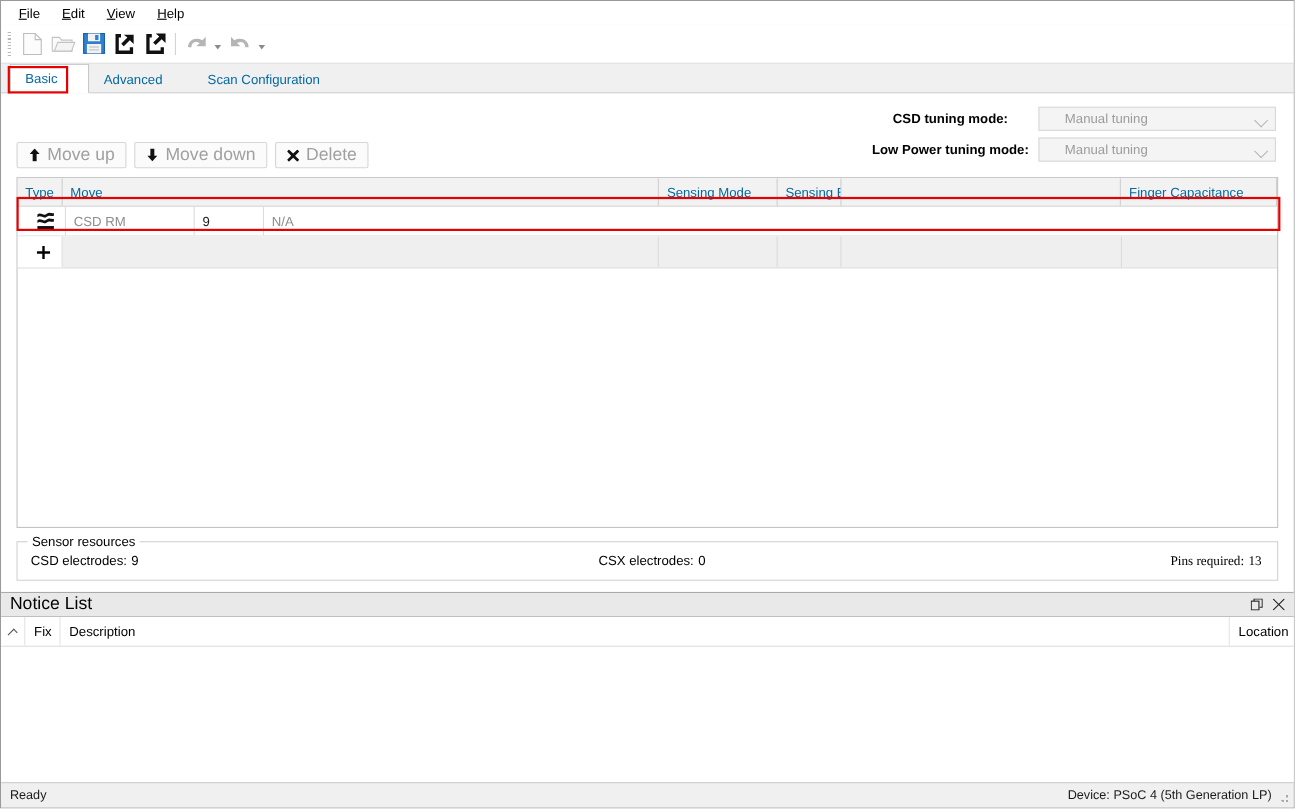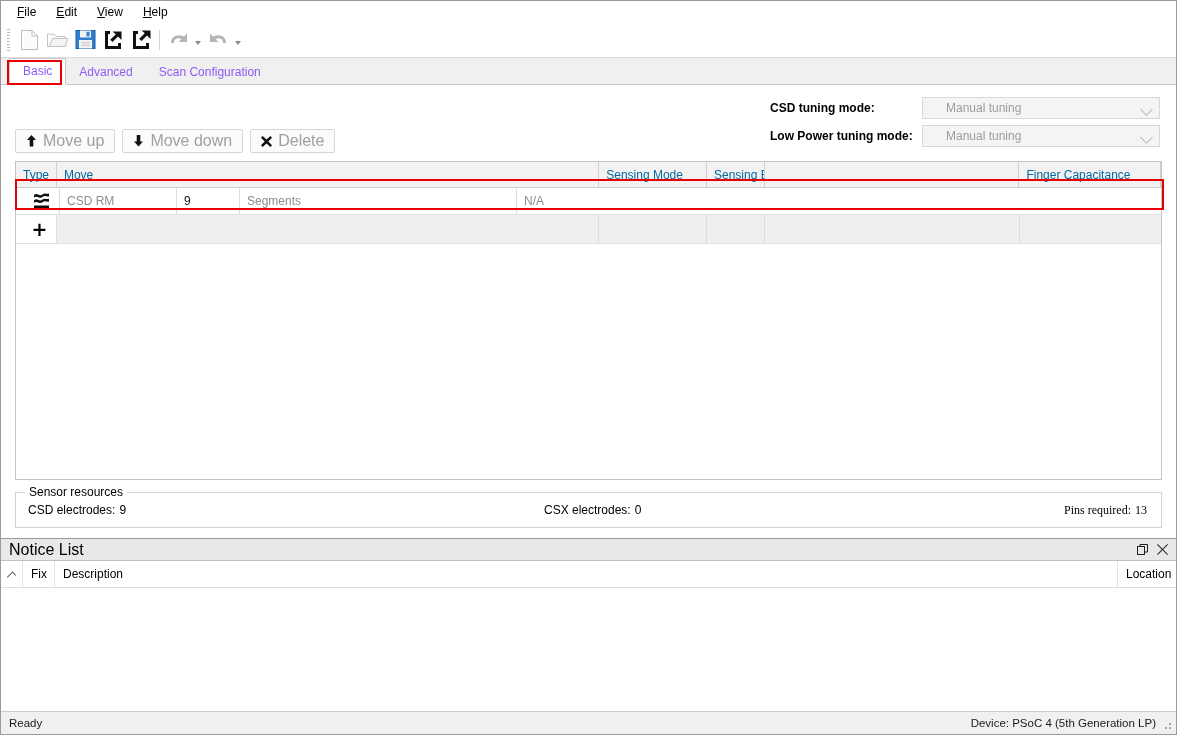--- a/index.html
+++ b/index.html
@@ -73,22 +73,22 @@
     height: 26px;
     background: #f0f0f0;
     display: flex; align-items: flex-end;
     padding-left: 8px;
     flex: 0 0 auto;
     border-bottom: 1px solid #c8c8c8;
     position: relative;
   }
   .tab {
     font-size: 12px;
-    color: #8b5cf6;
-    padding: 5px 13px 6px 13px;
+    color: #0369a1;
+    padding: 5px 28px 6px 13px;
     cursor: default;
     background: transparent;
     position: relative;
     top: 1px;
   }
   .tab.active {
     background: #ffffff;
     border: 1px solid #c8c8c8;
     border-bottom: 1px solid #ffffff;
   }
@@ -111,25 +111,26 @@
     width: 390px;
   }
   .tune-row {
     display: flex; align-items: center;
     height: 22px;
     margin-bottom: 6px;
   }
   .tune-label {
     font-size: 12px; color: #000000;
     font-weight: bold;
-    text-align: left;
+    text-align: center;
     width: 152px;
     padding-right: 8px;
     box-sizing: border-box;
     white-space: nowrap;
+    margin-left: 22px;
   }
   .combo {
     flex: 1 1 auto;
     height: 22px;
     background: #f4f4f4;
     border: 1px solid #d8d8d8;
     display: flex; align-items: center;
     box-sizing: border-box;
     position: relative;
     padding-left: 16px;
@@ -487,21 +488,20 @@
           <span class="liq-icon">
             <svg width="17" height="19" viewBox="0 0 17 19">
               <path d="M1 3 C4 0.2 6.5 5 9.5 2.4 C12 0.3 14 2.6 16 1.6 L16 4.2 C14 5.2 12 2.9 9.5 5 C6.5 7.6 4 2.8 1 5.6 Z" fill="#111"></path>
               <path d="M1 8.2 C4 5.4 6.5 10.2 9.5 7.6 C12 5.5 14 7.8 16 6.8 L16 9.4 C14 10.4 12 8.1 9.5 10.2 C6.5 12.8 4 8 1 10.8 Z" fill="#111"></path>
               <rect x="1" y="13.5" width="15" height="4.4" fill="#111"></rect>
             </svg>
           </span>
         </div>
         <div class="cell c-mode">CSD RM</div>
         <div class="cell c-elnum dark">9</div>
-        <div class="cell c-elname">Segments</div>
         <div class="cell c-fcap">N/A</div>
       </div>
 
       <div class="row add">
         <div class="cell c-type">
           <span class="plus">+</span>
         </div>
         <div class="cell c-name"></div>
         <div class="cell c-mode"></div>
         <div class="cell c-elnum"></div>

